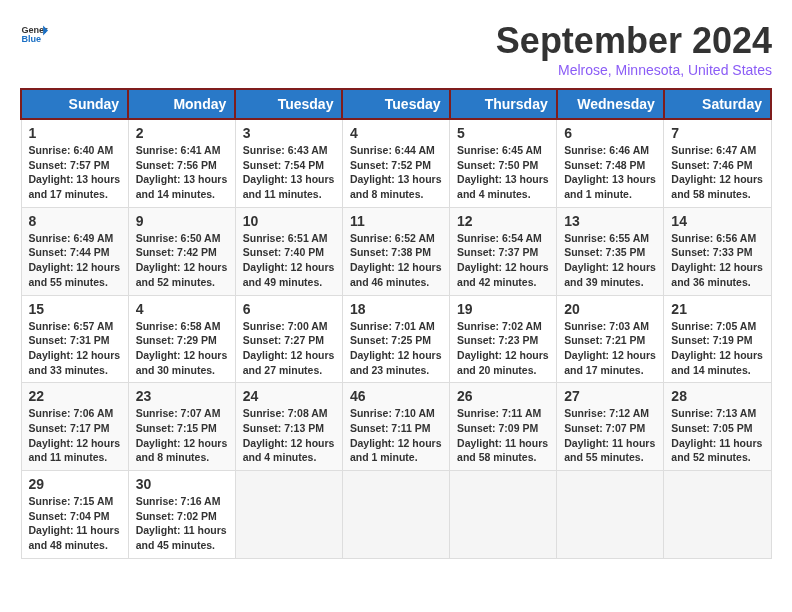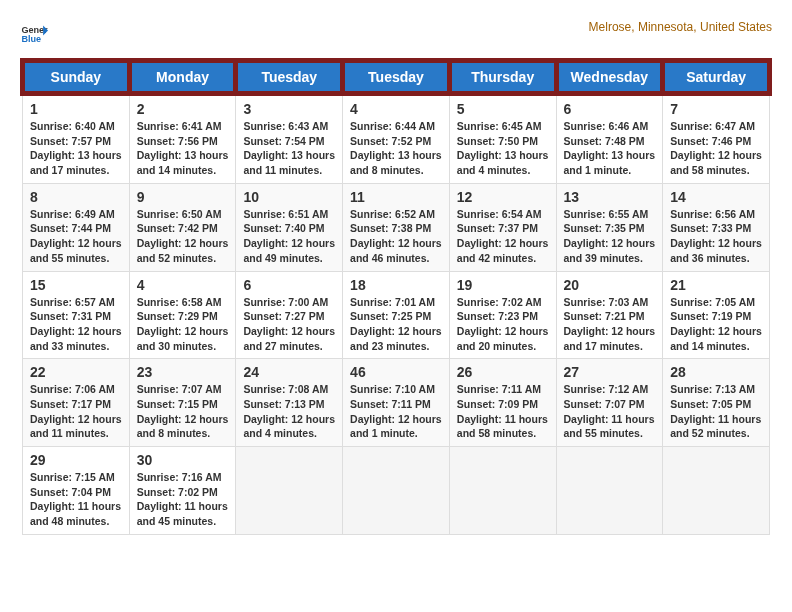--- a/index.html
+++ b/index.html
@@ -27,36 +27,36 @@
     }
     .title-area {
       text-align: right;
     }
     .calendar-title {
       font-size: 36px;
       font-weight: bold;
       color: #333;
     }
     .calendar-subtitle {
-      font-size: 12px;
-      color: #a16207;
+      font-size: 14px;
+      color: #8b5cf6;
     }
     .calendar-table {
       width: 100%;
       border-collapse: collapse;
       table-layout: fixed;
     }
     .calendar-table th {
       background: #2979c8;
       color: #fff;
-      text-align: center;
+      text-align: right;
       padding: 6px 8px;
       font-size: 14px;
       font-weight: bold;
-      border: 5px solid #7f1d1d;
+      border: 2px solid #7f1d1d;
     }
     .calendar-table td {
       border: 1px solid #ddd;
       vertical-align: top;
       padding: 5px 7px;
       font-size: 11px;
       color: #333;
       height: 80px;
       background: #fff;
     }
@@ -84,20 +84,21 @@
 
 <div class="header-area">
   <div class="logo">
     <svg class="logo-icon" viewBox="0 0 40 40" xmlns="http://www.w3.org/2000/svg">
       <text x="2" y="18" font-size="13" font-weight="bold" fill="#333">General</text>
       <text x="2" y="32" font-size="13" font-weight="bold" fill="#1a6fc4">Blue</text>
       <polygon points="33,8 40,15 33,22" fill="#1a6fc4"></polygon>
     </svg>
   </div>
   <div class="title-area">
+    <div class="calendar-title">September 2024</div>
     <div class="calendar-subtitle">Melrose, Minnesota, United States</div>
   </div>
 </div>
 
 <table class="calendar-table">
   <thead>
     <tr>
     <th>Sunday</th>
         <th>Monday</th>
         <th>Tuesday</th>

